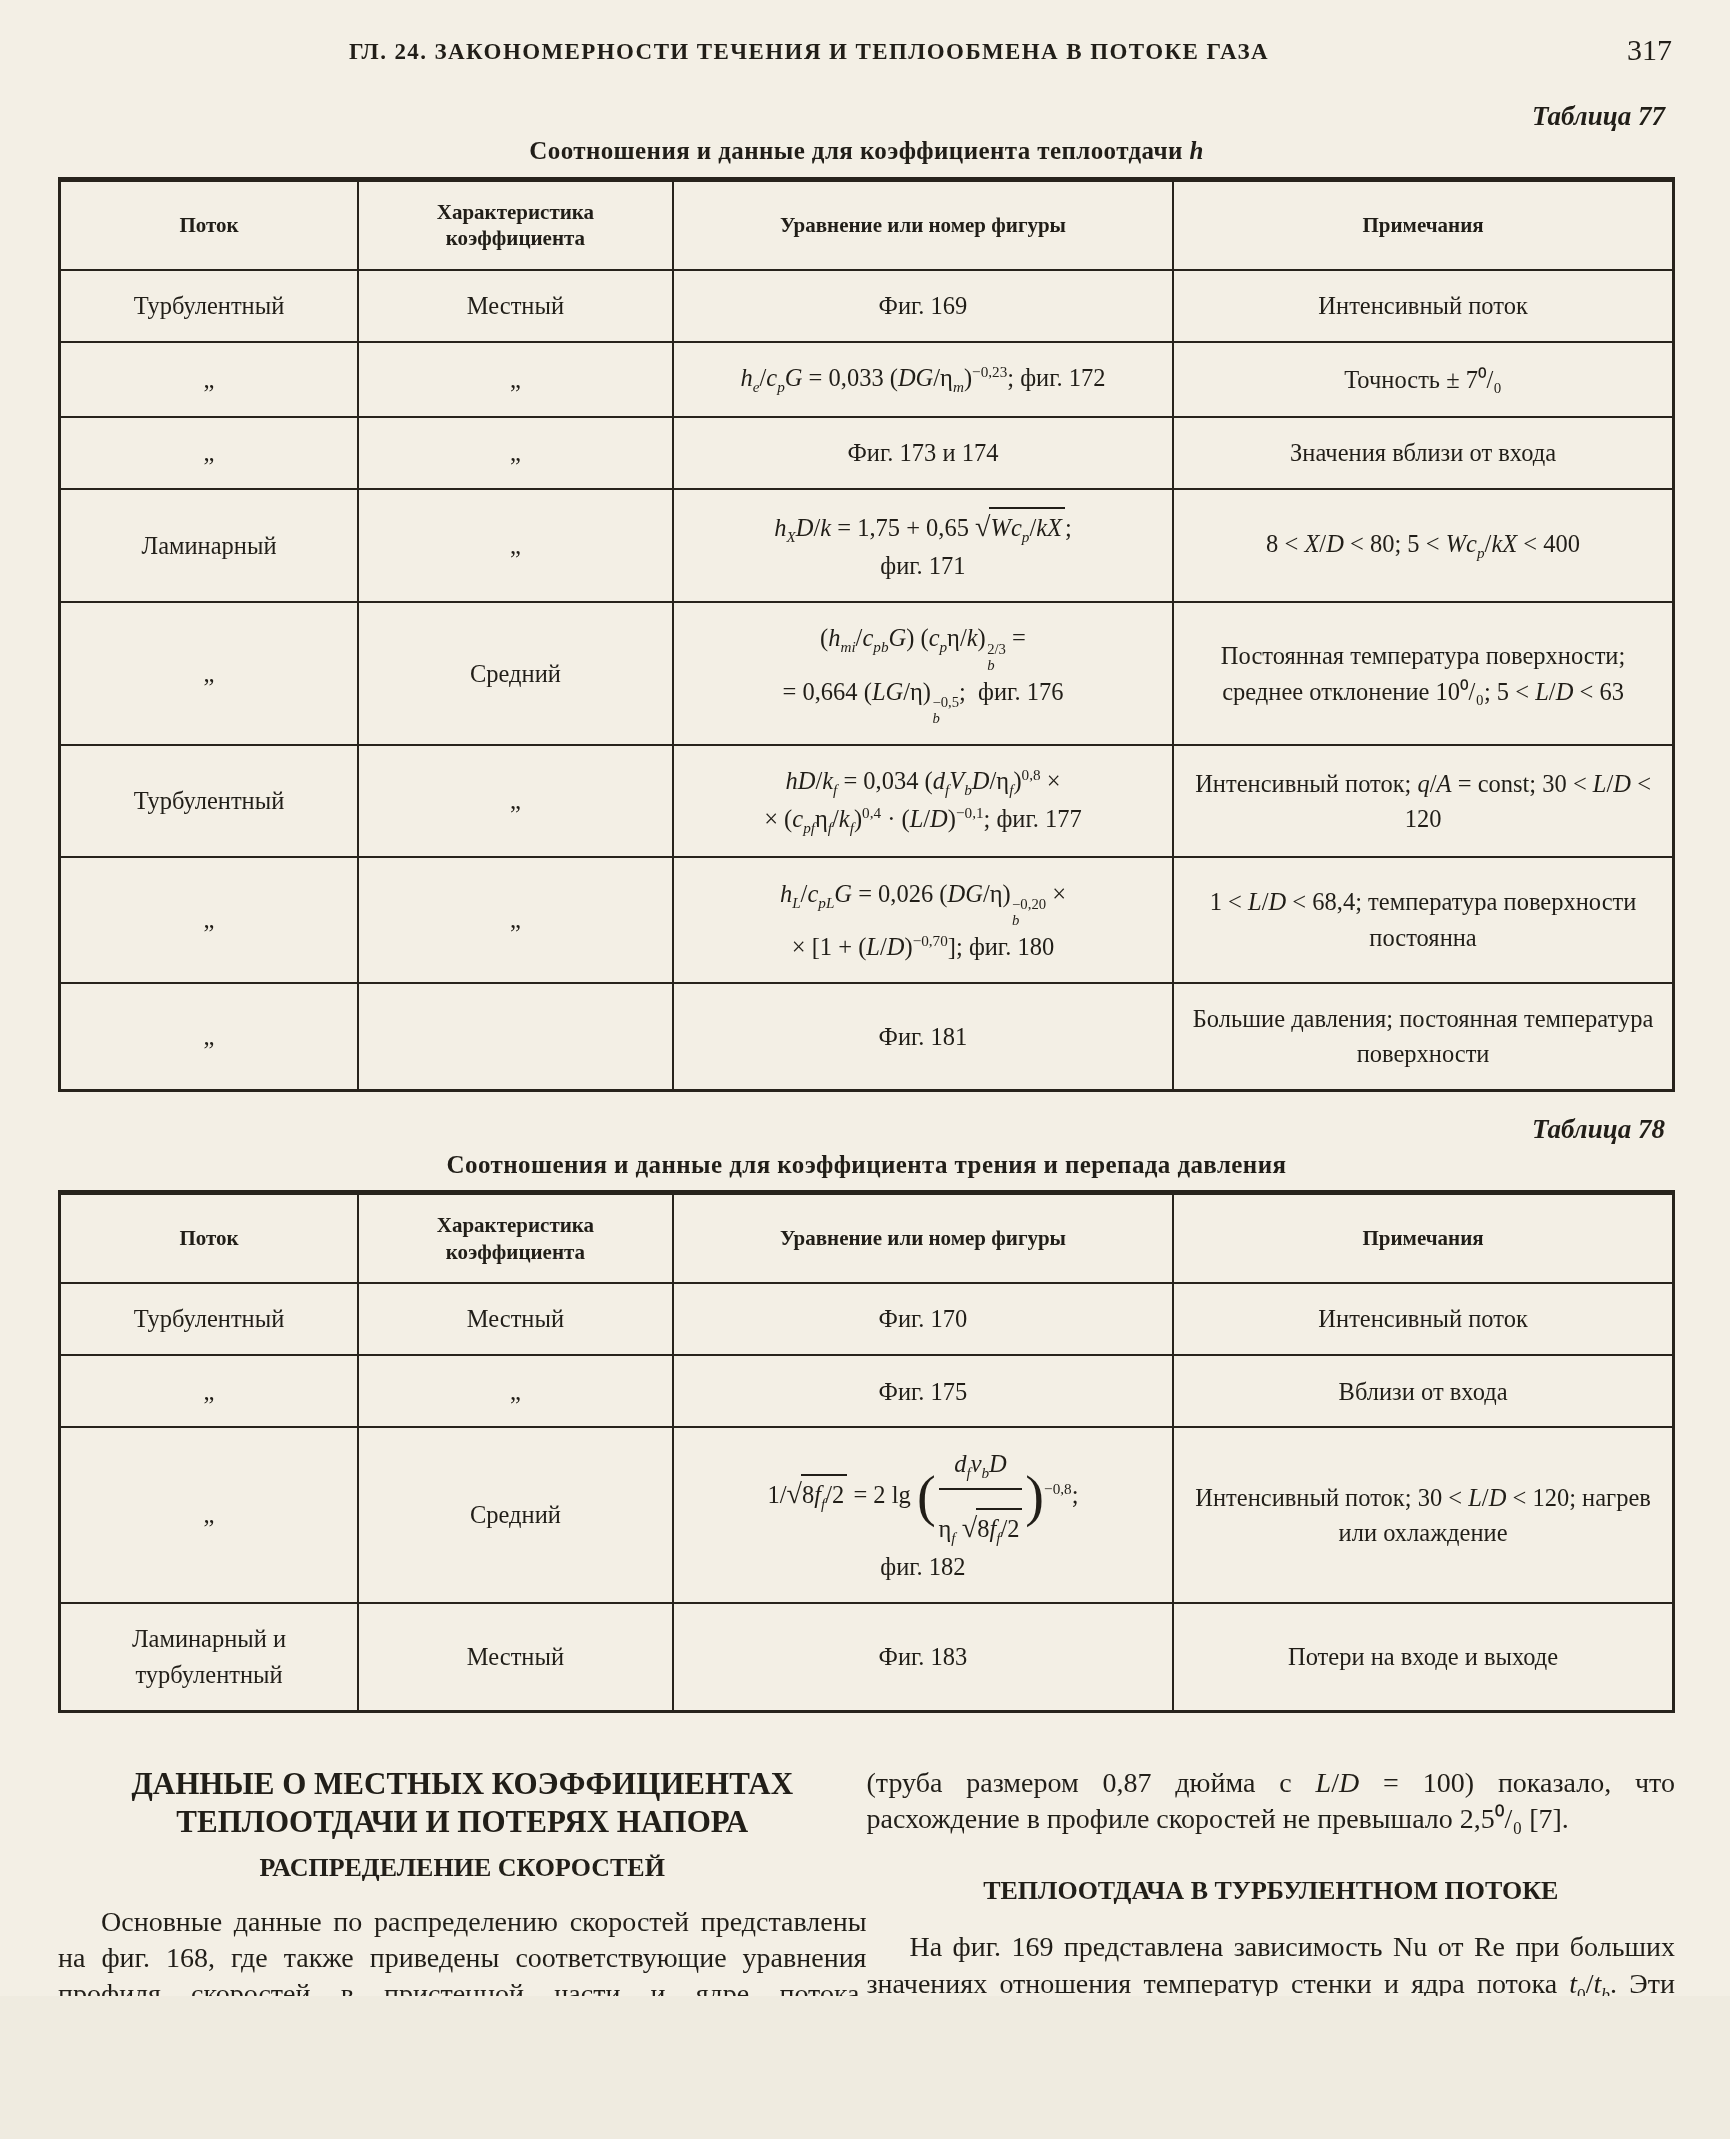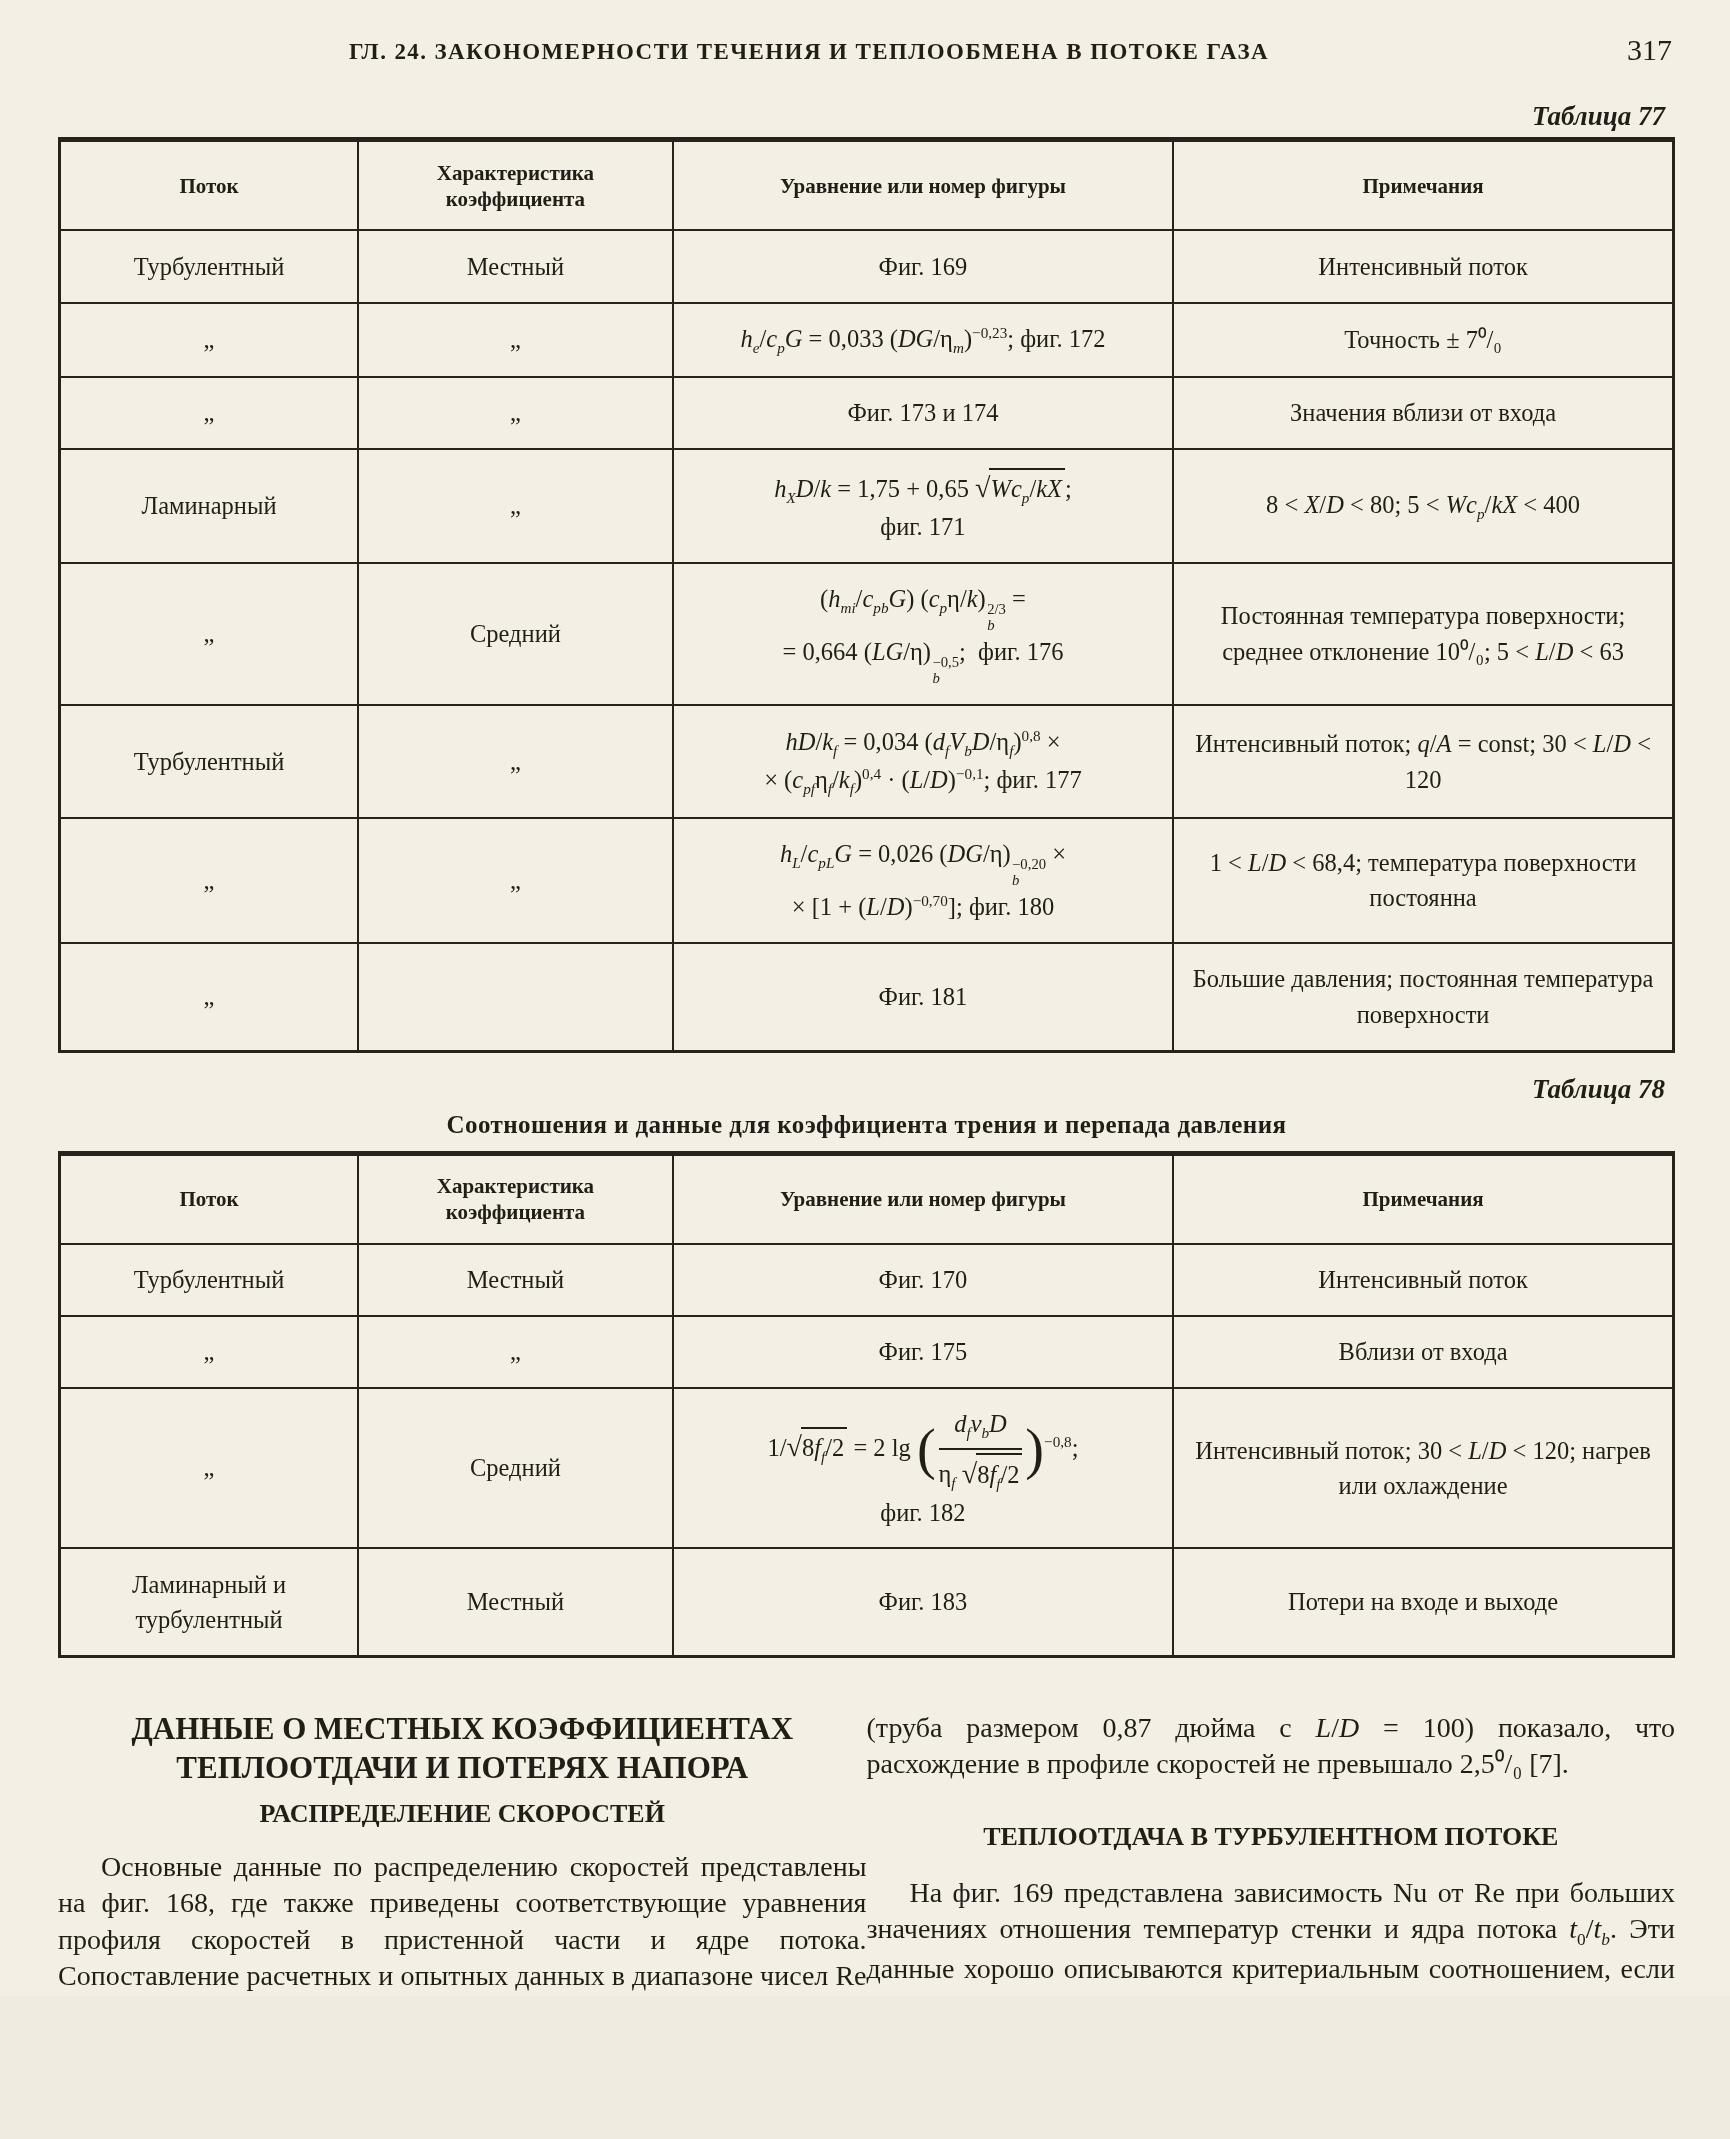--- a/index.html
+++ b/index.html
@@ -69,21 +69,21 @@
     display:inline-block;
     border-top:2.2px solid currentColor;
     padding:1.4px 2.9px 0 1.4px; margin-left:-1.4px;text-align:center;
   }
   .ss {
     display:inline-flex; flex-direction:column; align-items:flex-start;
     font-size:0.6em; line-height:1.08; vertical-align:-0.5em; margin-left:1.4px;
   }
   .frac { display:inline-block; vertical-align:middle; text-align:center; margin:0 2.9px; }
   .fnum { display:block; border-bottom:2.2px solid currentColor; padding:0 10px 4.3px; }
-  .fden { display:block; padding-top:3px; }
+  .fden { display:block; padding-top:18px; }
   .bigp { font-size:2.3em; vertical-align:middle; display:inline-block; line-height:0.6; }
 
   
   .twocol { display:flex; margin-top:52px; }
   .col { flex:1; font-size:28px; line-height:1.3; text-align:justify; }
   .col .h-main {
     text-align:center; font-weight:bold; font-size:31px; line-height:1.25;
     margin-bottom:4.3px;
   }
   .col .h-sub {
@@ -101,20 +101,21 @@
 
 <div class="page">
 
   <header class="running-head">
     <div class="rh-title">ГЛ. 24. ЗАКОНОМЕРНОСТИ ТЕЧЕНИЯ И ТЕПЛООБМЕНА В ПОТОКЕ ГАЗА</div>
     <div class="rh-num">317</div>
   </header>
 
   <section>
     <div class="tbl-caption">Таблица 77</div>
+    <div class="tbl-title">Соотношения и данные для коэффициента теплоотдачи <i>h</i></div>
     <table>
       <colgroup>
           <col class="c1">
           <col class="c2">
           <col class="c3">
           <col class="c4">
         </colgroup>
       <thead>
         <tr>
           <th>Поток</th>

